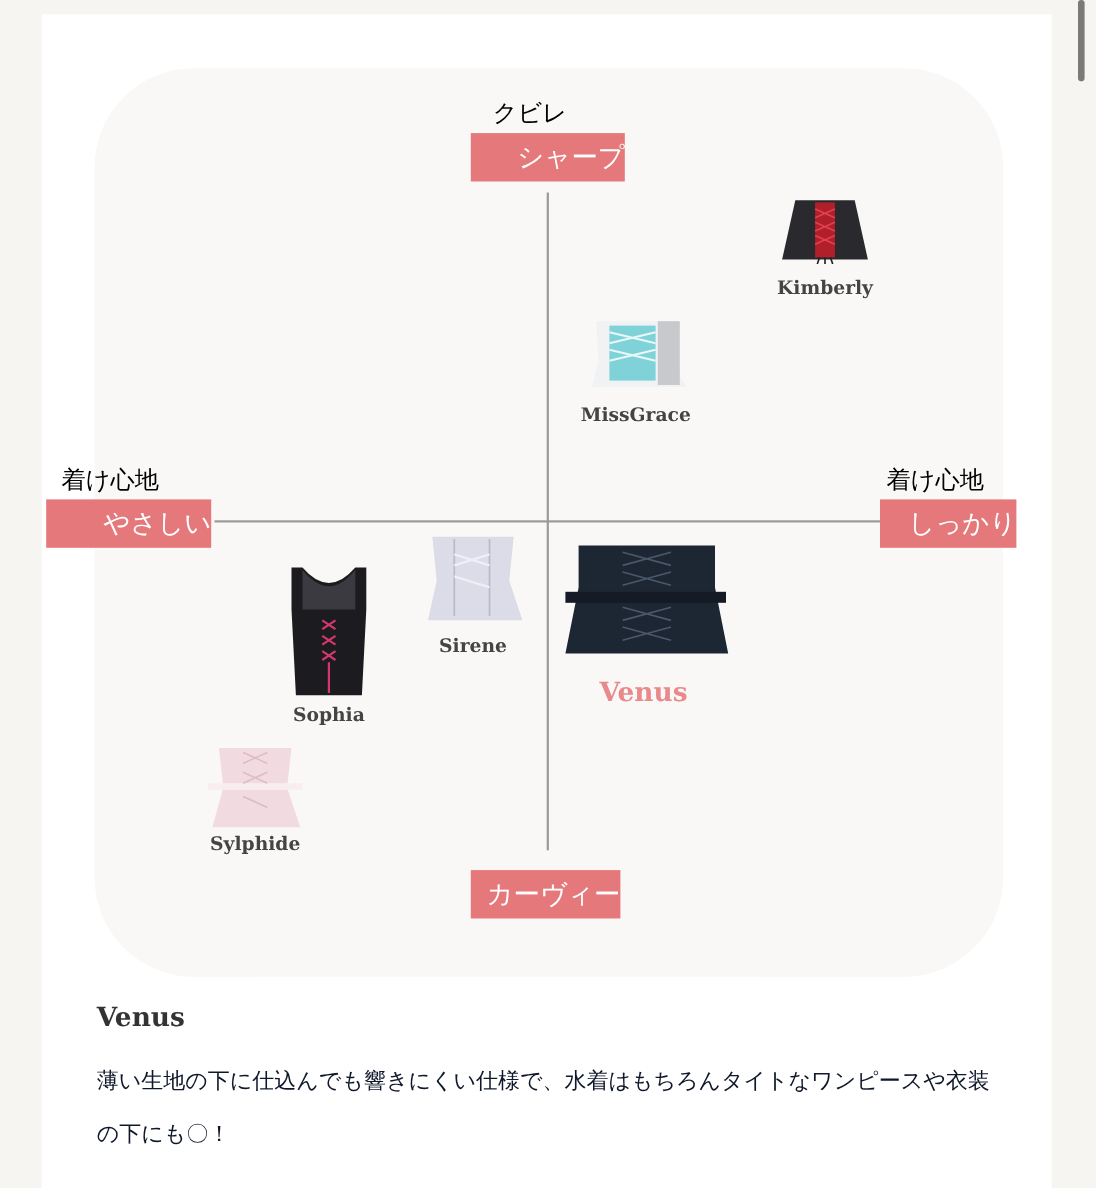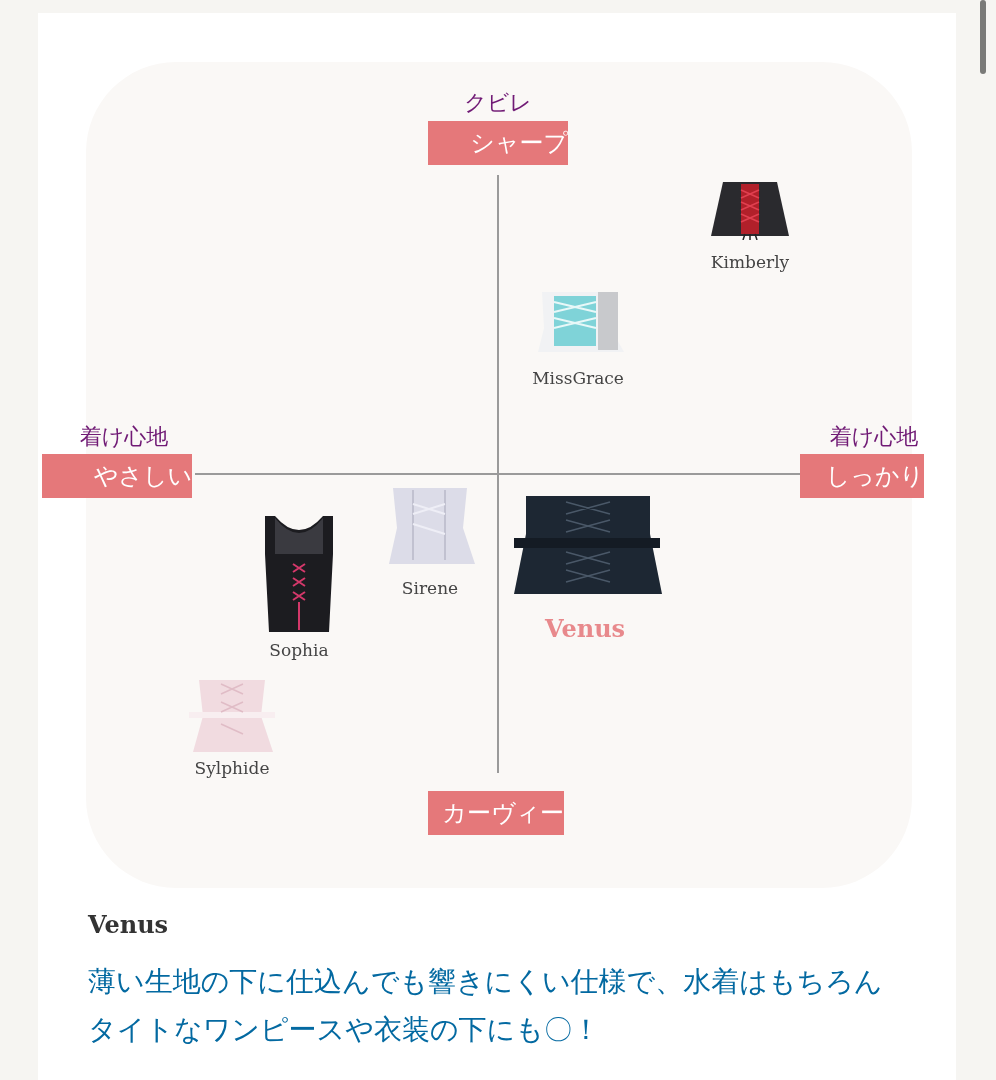--- a/index.html
+++ b/index.html
@@ -16,34 +16,34 @@
     position:absolute; left:980px; top:0; width:6px; height:74px;
     background:#7a7a78; border-radius:3px;
   }
   .panel {
     position:absolute; left:86px; top:62px; width:826px; height:826px;
     background:#faf8f6; border-radius:90px;
   }
   .axis-v { position:absolute; left:497px; top:175px; width:2px; height:598px; background:#9a9a9a; }
   .axis-h { position:absolute; left:195px; top:473px; width:608px; height:2px; background:#9a9a9a; }
   .cap {
-    position:absolute; font-size:22px; color:#701a75; text-align:center; white-space:nowrap;
+    position:absolute; font-size:22px; color:#000000; text-align:left; white-space:nowrap;
   }
   .tag {
     position:absolute; background:#e5787a; color:#fff; font-size:24px;
     text-align:right; line-height:44px; height:44px; white-space:nowrap;
   }
   .item { position:absolute; text-align:center; }
   .item .name {
-    font-family:"DejaVu Serif", serif; font-weight:normal; font-size:17px; color:#444;
+    font-family:"DejaVu Serif", serif; font-weight:bold; font-size:17px; color:#444;
     position:absolute; left:0; right:0; white-space:nowrap;
   }
   .venus-name { font-family:"DejaVu Serif", serif; font-weight:bold; font-size:24px; color:#e8898c; position:absolute; white-space:nowrap; }
   .desc-title { position:absolute; left:88px; top:910px; font-family:"DejaVu Serif", serif; font-weight:bold; font-size:24px; color:#333; }
-  .desc-body { position:absolute; left:88px; top:958px; width:820px; font-size:28px; line-height:48px; color:#0369a1; }
+  .desc-body { position:absolute; left:88px; top:958px; width:820px; font-size:20px; line-height:48px; color:#0f172a; }
 </style>
 </head>
 <body>
 
 <div class="card"></div>
 <div class="scrollbar"></div>
 
 <div class="panel"></div>
 <div class="axis-v"></div>
 <div class="axis-h"></div>

